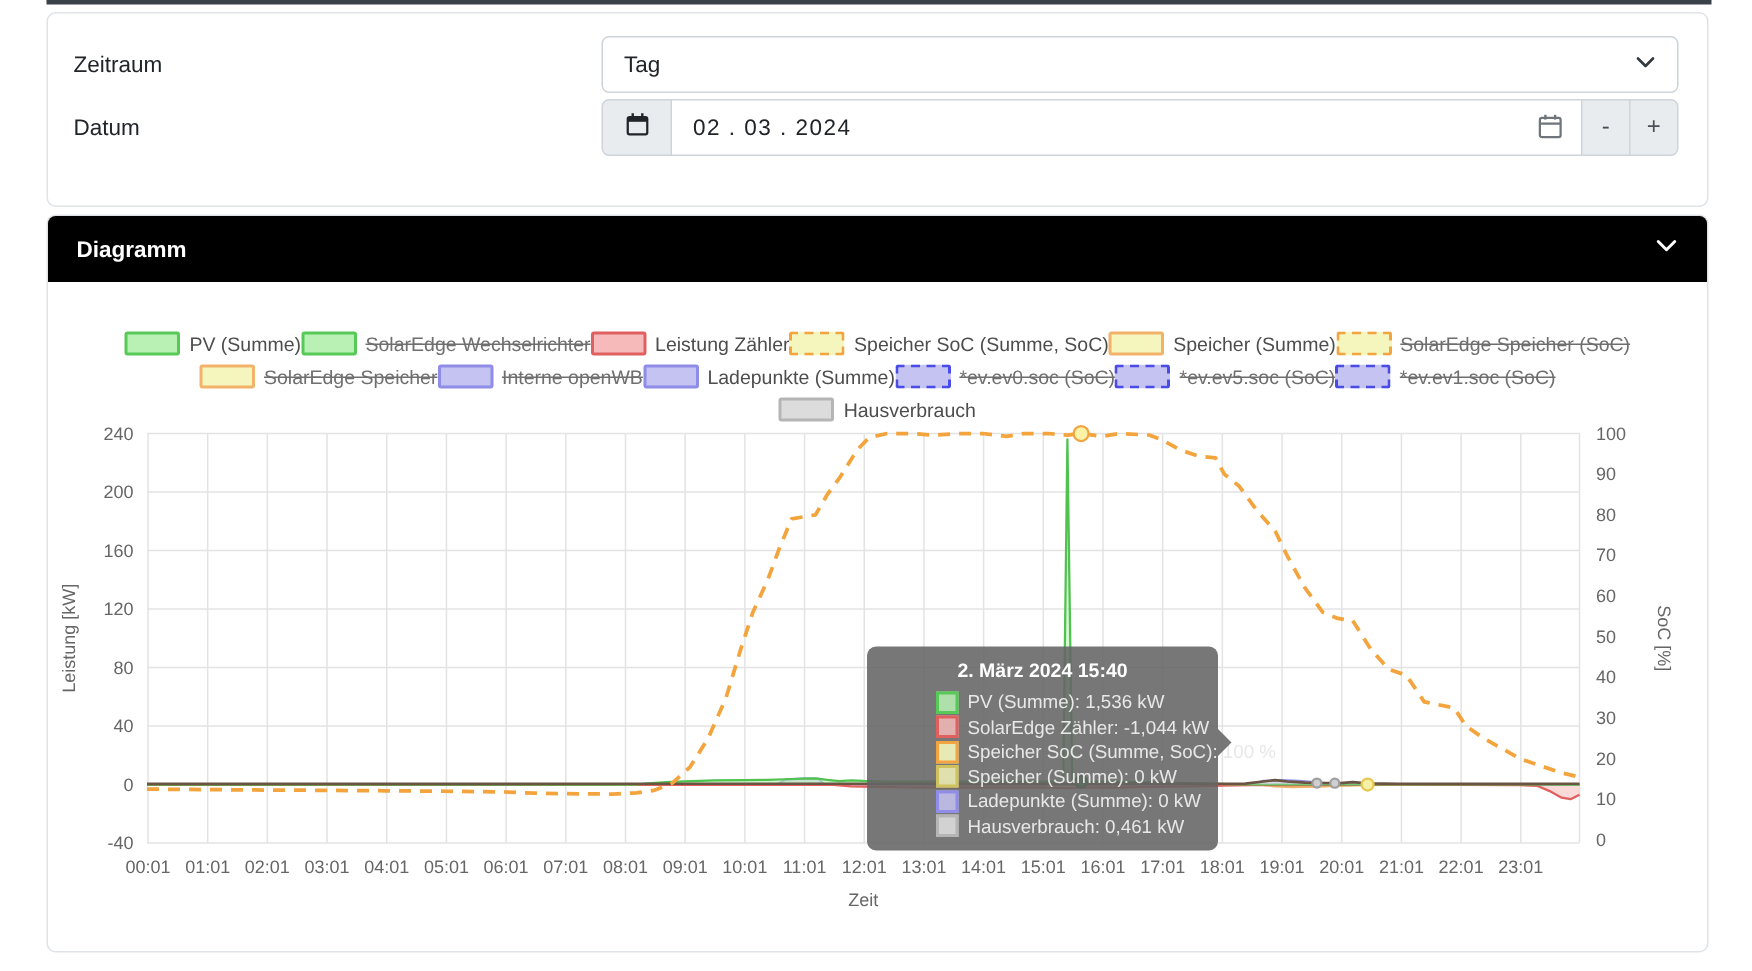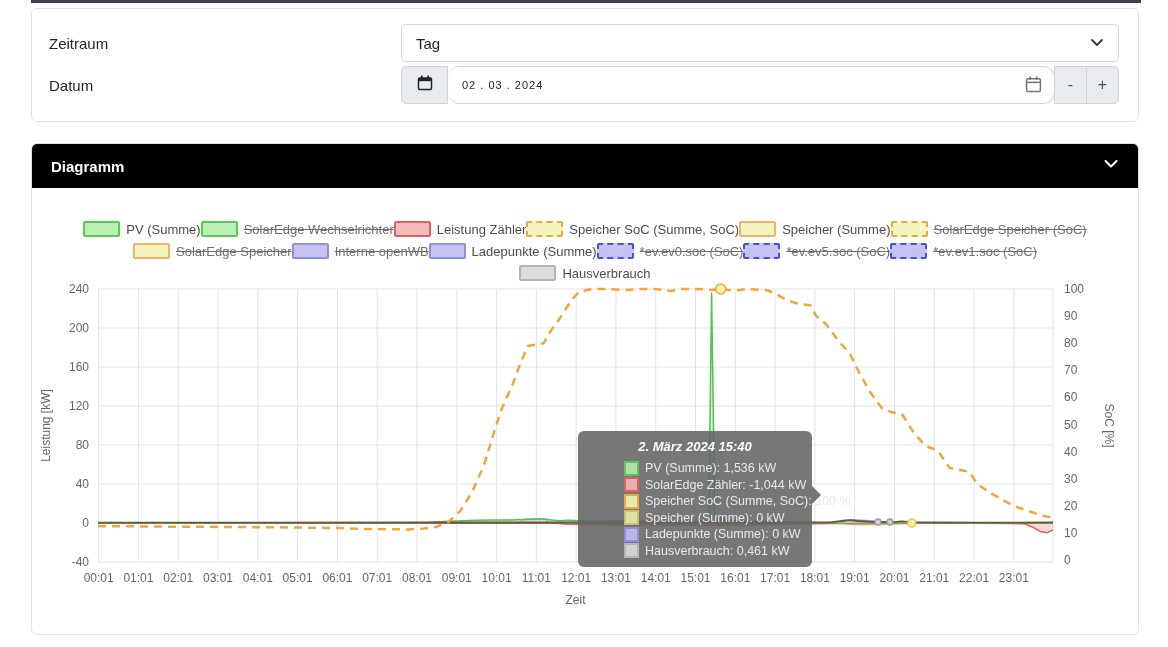--- a/index.html
+++ b/index.html
@@ -2,50 +2,50 @@
 <html><head>
 <meta charset="utf-8">
 <style>
   html,body{margin:0;padding:0;}
   body{
     width:1168px;height:647px;position:relative;overflow:hidden;
     background:#ffffff;font-family:"Liberation Sans",sans-serif;
   }
   .top-rule{position:absolute;left:31px;top:0;width:1110px;height:3px;background:#3a4148;}
   .card{position:absolute;left:31px;width:1108px;border:1px solid #dfe3e7;border-radius:6px;background:#fff;box-sizing:border-box;}
-  .card.filter{top:8px;height:114px;}
+  .card.filter{top:8px;height:130px;}
   .card.chartc{top:143px;height:492px;}
   .form-row{position:absolute;left:17px;right:19px;height:38px;display:flex;align-items:center;}
   .form-row.r1{top:15px;}
   .form-row.r2{top:57px;}
   .form-label{width:352px;font-size:15px;color:#212529;}
   .select-box{flex:1;height:38px;box-sizing:border-box;border:1px solid #ced4da;border-radius:5px;background:#fff;
     display:flex;align-items:center;justify-content:space-between;padding:0 14px;font-size:15px;color:#212529;cursor:pointer;}
   .input-group{flex:1;display:flex;height:38px;}
   .ig-btn{width:47px;box-sizing:border-box;background:#e9ecef;border:1px solid #ced4da;border-radius:5px 0 0 5px;
     display:flex;align-items:center;justify-content:center;cursor:pointer;}
   .date-wrap{flex:1;position:relative;display:flex;}
-  .date-wrap input{width:100%;box-sizing:border-box;border:1px solid #ced4da;border-left:none;border-radius:12px;
-    padding:0 44px 0 14px;font-family:inherit;font-size:11px;color:#212529;outline:none;letter-spacing:1px;}
+  .date-wrap input{width:100%;box-sizing:border-box;border:1px solid #ced4da;border-left:none;border-radius:0;
+    padding:0 44px 0 14px;font-family:inherit;font-size:15px;color:#212529;outline:none;letter-spacing:1px;}
   .picker-icon{position:absolute;right:13px;top:10px;cursor:pointer;}
   .step-btn{width:33px;box-sizing:border-box;background:#e9ecef;border:1px solid #ced4da;margin-left:-1px;
     display:flex;align-items:center;justify-content:center;font-size:16px;color:#495057;cursor:pointer;}
   .step-btn.plus{border-radius:0 5px 5px 0;}
   .chart-header{height:44px;background:#000000;border-radius:5px 5px 0 0;display:flex;align-items:center;
     justify-content:space-between;padding:0 19px;cursor:pointer;}
   .chart-title{color:#fff;font-weight:bold;font-size:15px;}
   .legend{position:absolute;left:0;right:0;top:74px;}
   .legend-row{display:flex;justify-content:center;align-items:center;height:22px;}
   .legend-item{display:flex;align-items:center;gap:6px;font-size:13px;color:#4d4d4d;cursor:pointer;white-space:nowrap;}
   .swatch{width:33px;height:12px;border:2px solid;border-radius:2px;display:inline-block;box-sizing:content-box;}
   .struck{text-decoration:line-through;color:#6f6f6f;}
   .chart-area{position:absolute;left:0;top:130px;width:1094px;height:355px;text-align:center;}
   .ttip{position:absolute;left:546px;top:157px;width:234px;background:rgba(100,100,100,0.88);border-radius:6px;
     padding:8px 10px;color:#e8e8e8;font-size:12.5px;box-sizing:border-box;}
-  .ttip-title{font-weight:bold;color:#ffffff;font-size:13px;margin-bottom:6px;font-style:italic;}
+  .ttip-title{font-weight:bold;color:#ffffff;font-size:13px;margin-bottom:6px;}
   .ttip-row{display:flex;align-items:center;gap:6px;line-height:16.5px;white-space:nowrap;padding-left:36px;}
   .t-swatch{width:11px;height:11px;border:2px solid;flex:none;display:inline-block;}
   .caret{position:absolute;right:-9px;top:55px;width:0;height:0;
     border-top:9px solid transparent;border-bottom:9px solid transparent;border-left:9px solid rgba(100,100,100,0.88);}
   svg text{fill:#666;font-family:"Liberation Sans",sans-serif;}
 </style>
 </head>
 <body>
 
 <div class="top-rule"></div>

